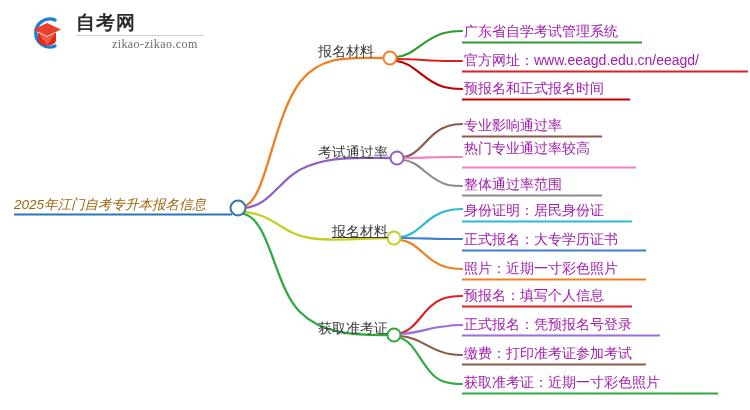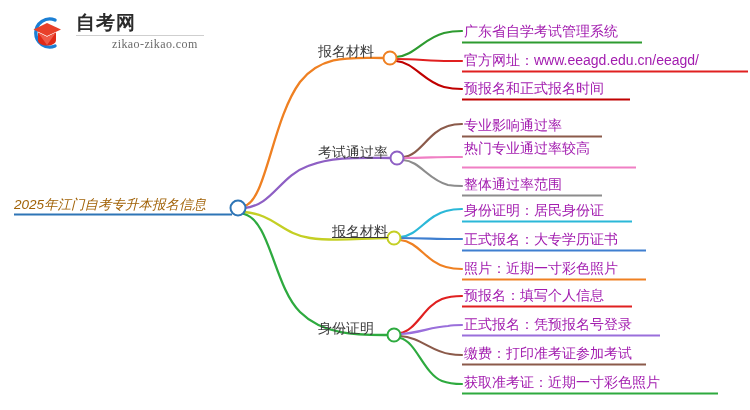--- a/index.html
+++ b/index.html
@@ -156,21 +156,21 @@
   <circle cx="397" cy="158" r="6.5" fill="#ffffff" stroke="#8e5fc4" stroke-width="2"></circle>
   <circle cx="394" cy="238" r="6.5" fill="#ffffff" stroke="#c4cf24" stroke-width="2"></circle>
   <circle cx="394" cy="335" r="6.5" fill="#ffffff" stroke="#2eaa3f" stroke-width="2"></circle>
 </svg>
 
 <div class="node-label root-label" style="left:14px; top:198px;">2025年江门自考专升本报名信息</div>
 
 <div class="node-label branch-label" style="left:318px; top:44px;">报名材料</div>
 <div class="node-label branch-label" style="left:318px; top:145px;">考试通过率</div>
 <div class="node-label branch-label" style="left:332px; top:224px;text-decoration:underline;">报名材料</div>
-<div class="node-label branch-label" style="left:318px; top:321px;">身份证明</div>
+<div class="node-label branch-label" style="left:318px; top:321px;">获取准考证</div>
 
 <div class="node-label leaf-label" style="left:464px; top:24px;">广东省自学考试管理系统</div>
 <div class="node-label leaf-label" style="left:464px; top:53px;">官方网址：www.eeagd.edu.cn/eeagd/</div>
 <div class="node-label leaf-label" style="left:464px; top:81px;">预报名和正式报名时间</div>
 
 <div class="node-label leaf-label" style="left:464px; top:118px;">专业影响通过率</div>
 <div class="node-label leaf-label" style="left:464px; top:141px;">热门专业通过率较高</div>
 <div class="node-label leaf-label" style="left:464px; top:177px;">整体通过率范围</div>
 
 <div class="node-label leaf-label" style="left:464px; top:203px;">身份证明：居民身份证</div>

